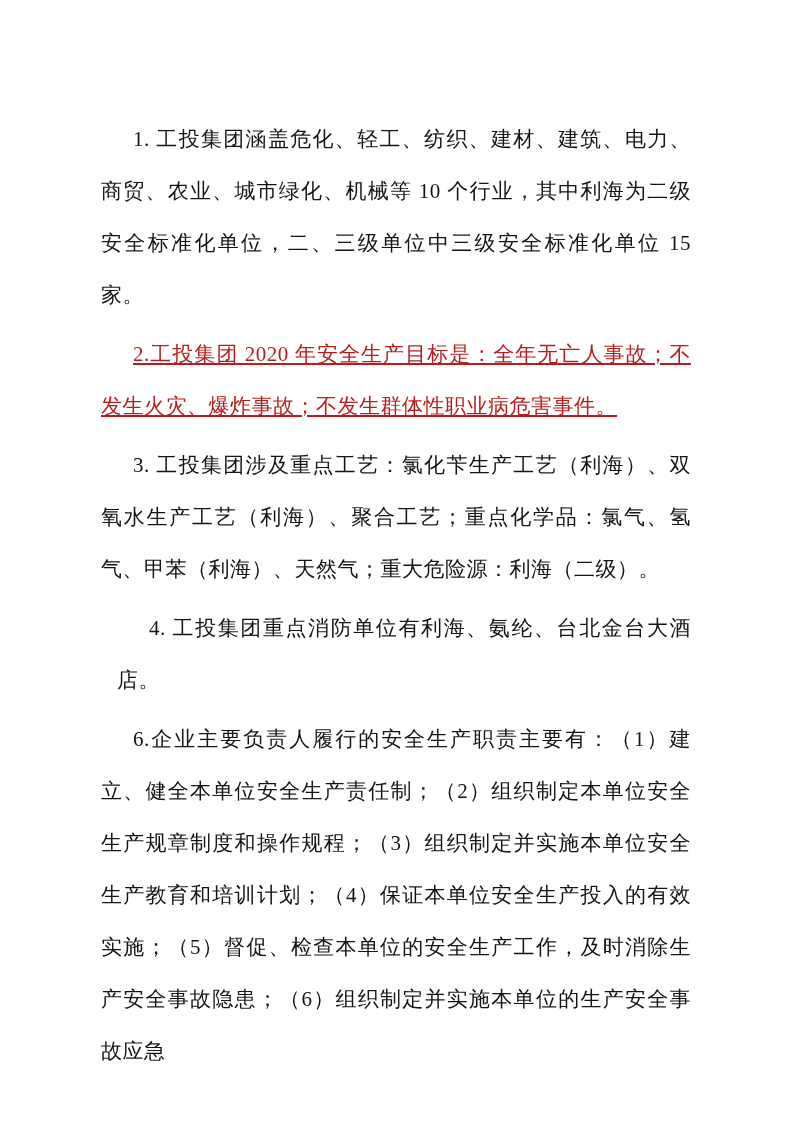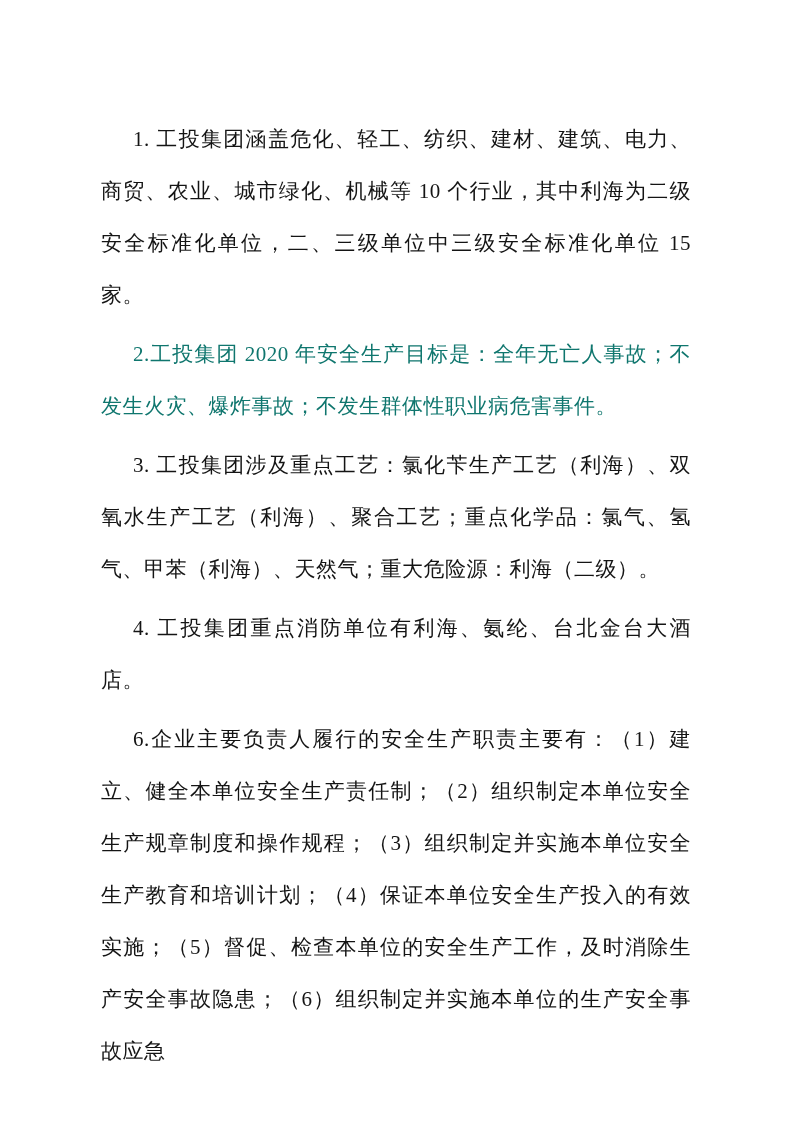--- a/index.html
+++ b/index.html
@@ -40,23 +40,23 @@
   }
 </style>
 </head>
 <body>
 
 <div class="page" style="background: rgb(255, 255, 255);">
   <div class="content">
 
     <p class="para" style="color: rgb(20, 20, 20);"><span>1. 工投集团涵盖危化、轻工、纺织、建材、建筑、电力、商贸、农业、城市绿化、机械等 10 个行业，其中利海为二级安全标准化单位，二、三级单位中三级安全标准化单位 15 家。</span></p>
 
-    <p class="para" style="color: #0f766e;"><span>2.工投集团 2020 年安全生产目标是：全年无亡人事故；不发生火灾、爆炸事故；不发生群体性职业病危害事件。</span></p>
+    <p class="para" style="color: #b91c1c; text-decoration: underline;"><span>2.工投集团 2020 年安全生产目标是：全年无亡人事故；不发生火灾、爆炸事故；不发生群体性职业病危害事件。</span></p>
 
     <p class="para" style="color: rgb(20, 20, 20);"><span>3. 工投集团涉及重点工艺：氯化苄生产工艺（利海）、双氧水生产工艺（利海）、聚合工艺；重点化学品：氯气、氢气、甲苯（利海）、天然气；重大危险源：利海（二级）。</span></p>
 
-    <p class="para" style="color: rgb(20, 20, 20);"><span>4. 工投集团重点消防单位有利海、氨纶、台北金台大酒店。</span></p>
+    <p class="para" style="color: rgb(20, 20, 20); margin-left: 16px;"><span>4. 工投集团重点消防单位有利海、氨纶、台北金台大酒店。</span></p>
 
 
     <p class="para" style="color: rgb(20, 20, 20);"><span>6.企业主要负责人履行的安全生产职责主要有：（1）建立、健全本单位安全生产责任制；（2）组织制定本单位安全生产规章制度和操作规程；（3）组织制定并实施本单位安全生产教育和培训计划；（4）保证本单位安全生产投入的有效实施；（5）督促、检查本单位的安全生产工作，及时消除生产安全事故隐患；（6）组织制定并实施本单位的生产安全事故应急</span></p>
 
   </div>
 </div>
 
 </body></html>

